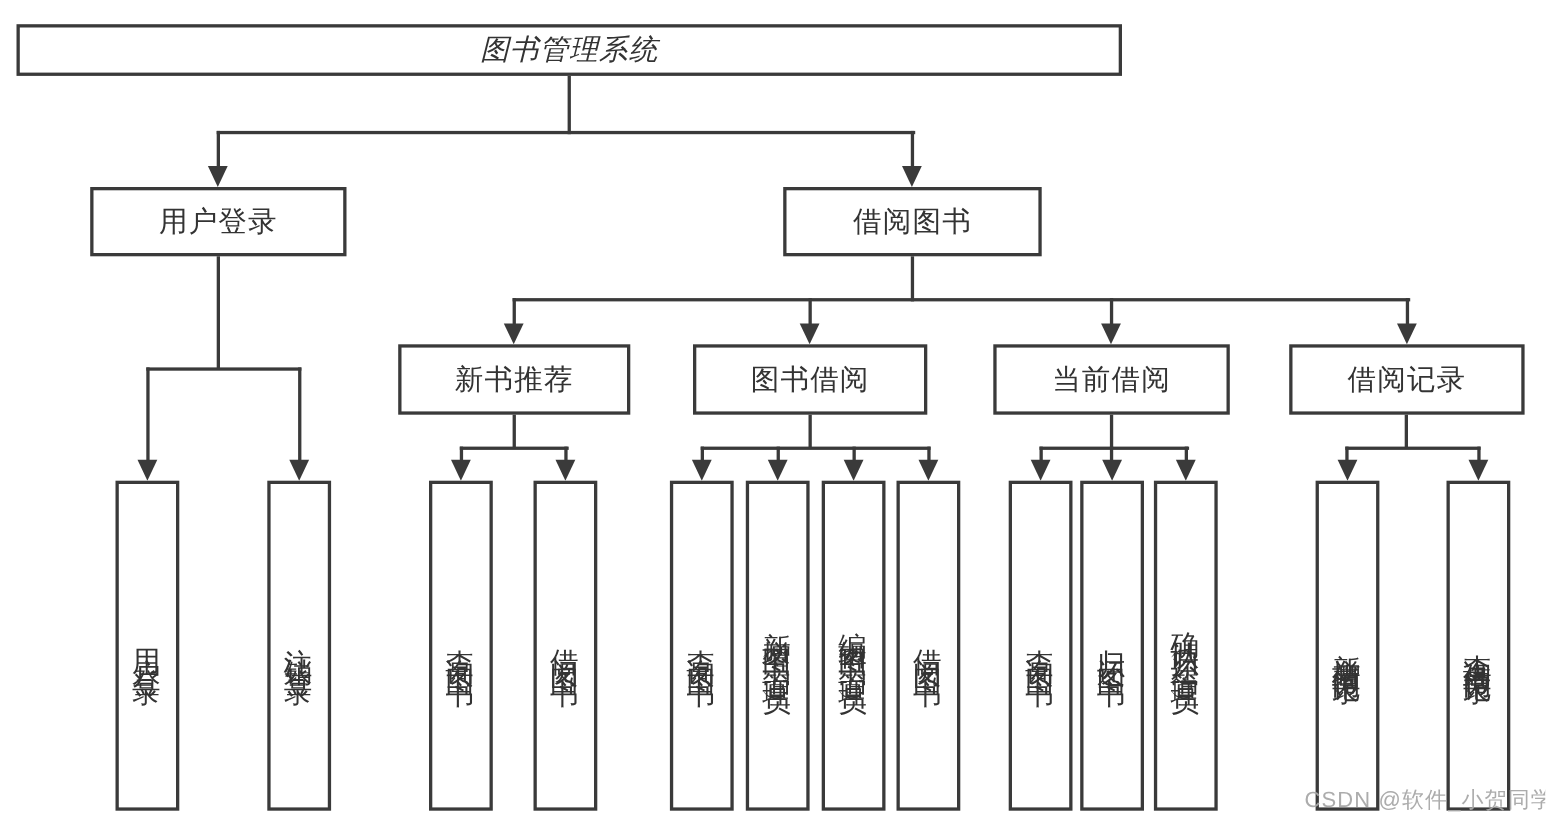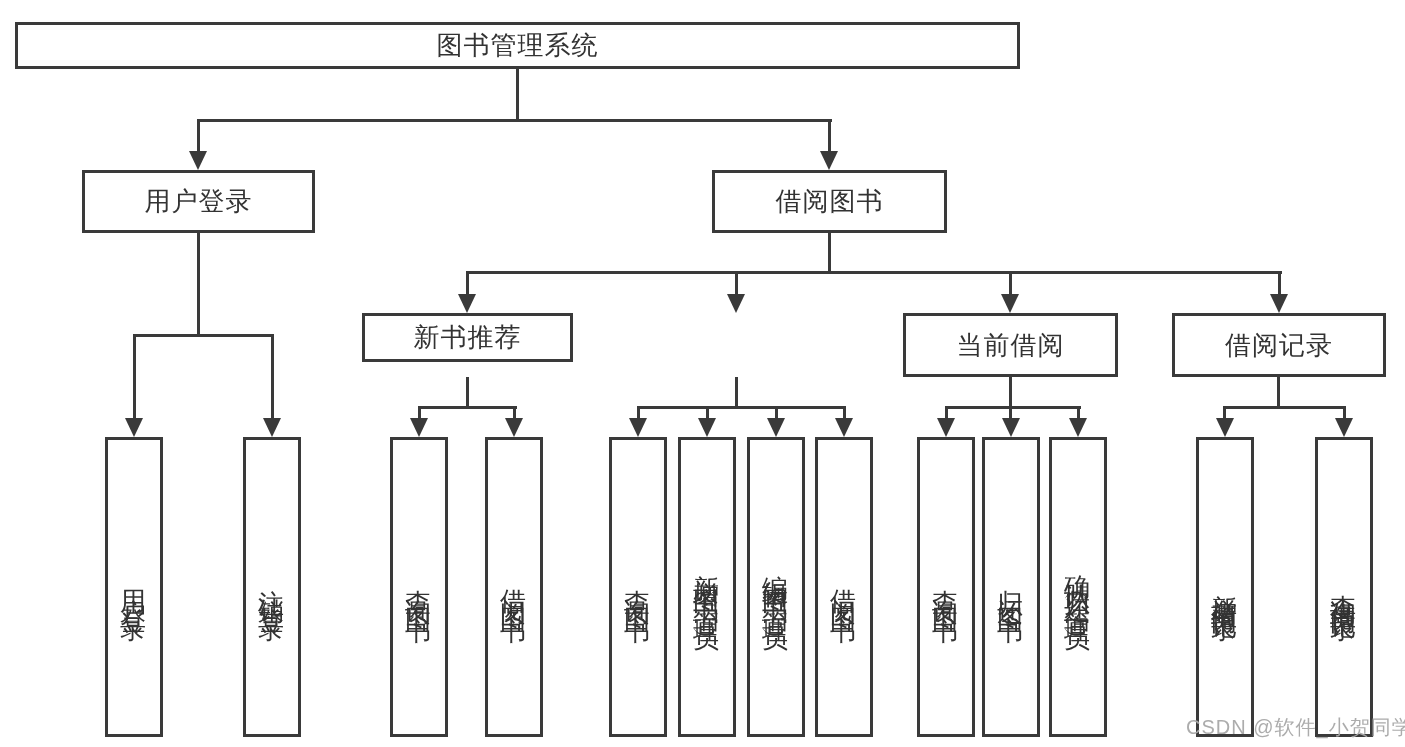--- a/index.html
+++ b/index.html
@@ -49,21 +49,21 @@
     color: rgba(168,168,168,0.95);
     letter-spacing: 1px;
     white-space: nowrap;
   }
 </style>
 </head>
 <body>
 
 <div class="canvas">
 
-  <div class="box hbox" style="left:15px; top:22px; width:1005px; height:47px;">图书管理系统</div>
+  <div class="box hbox" style="left:15px; top:22px; width:1005px; height:47px;font-style:italic;">图书管理系统</div>
 
   <div class="line" style="left:516px; top:69px; width:3px; height:53px;"></div>
   <div class="line" style="left:197px; top:119px; width:635px; height:3px;"></div>
   <div class="line" style="left:197px; top:119px; width:3px; height:35px;"></div>
   <div class="arrow" style="left:189px; top:151px;"></div>
   <div class="line" style="left:828px; top:119px; width:3px; height:35px;"></div>
   <div class="arrow" style="left:820px; top:151px;"></div>
 
   <div class="box hbox" style="left:82px; top:170px; width:233px; height:63px;">用户登录</div>
   <div class="box hbox" style="left:712px; top:170px; width:235px; height:63px;">借阅图书</div>
@@ -79,21 +79,22 @@
   <div class="line" style="left:466px; top:271px; width:816px; height:3px;"></div>
   <div class="line" style="left:466px; top:271px; width:3px; height:25px;"></div>
   <div class="arrow" style="left:458px; top:294px;"></div>
   <div class="line" style="left:735px; top:271px; width:3px; height:25px;"></div>
   <div class="arrow" style="left:727px; top:294px;"></div>
   <div class="line" style="left:1009px; top:271px; width:3px; height:25px;"></div>
   <div class="arrow" style="left:1001px; top:294px;"></div>
   <div class="line" style="left:1278px; top:271px; width:3px; height:25px;"></div>
   <div class="arrow" style="left:1270px; top:294px;"></div>
 
-  <div class="box hbox" style="left:362px; top:313px; width:211px; height:49px;">新书推荐</div>
+  <div class="box hbox" style="left:362px; top:313px; width:211px; height:64px;">新书推荐</div>
+  <div class="box hbox" style="left:630px; top:313px; width:213px; height:64px;">图书借阅</div>
   <div class="box hbox" style="left:1172px; top:313px; width:214px; height:64px;">借阅记录</div>
   <div class="box hbox" style="left:903px; top:313px; width:215px; height:64px;">当前借阅</div>
 
   <div class="line" style="left:466px; top:377px; width:3px; height:31px;"></div>
   <div class="line" style="left:418px; top:406px; width:99px; height:3px;"></div>
   <div class="line" style="left:418px; top:406px; width:3px; height:14px;"></div>
   <div class="arrow" style="left:410px; top:418px;"></div>
   <div class="line" style="left:513px; top:406px; width:3px; height:14px;"></div>
   <div class="arrow" style="left:505px; top:418px;"></div>
 

